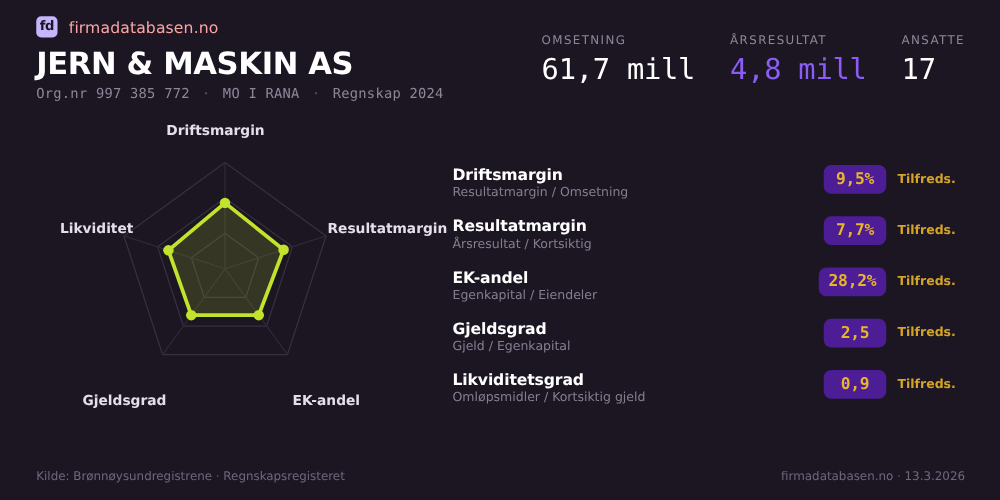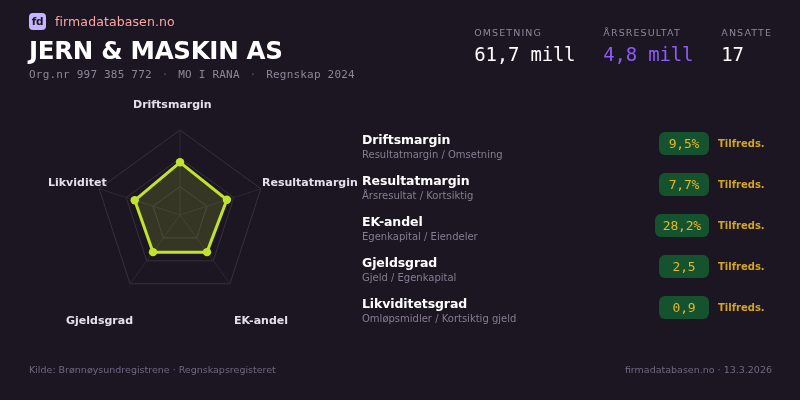--- a/index.html
+++ b/index.html
@@ -96,21 +96,21 @@
     font-size: 9.5px;
     letter-spacing: 1.1px;
     color: #8d8699;
     text-transform: uppercase;
     margin-bottom: 5px;
     white-space: nowrap;
   }
 
   .kpi-value {
     font-family: "DejaVu Sans Mono", "Liberation Mono", monospace;
-    font-size: 19px;
+    font-size: 23px;
     color: #ffffff;
     white-space: nowrap;
     letter-spacing: -0.2px;
   }
   .kpi-value.positive { color: #8b5cf6; }
 
   
   .radar-block {
     position: absolute;
     left: 0; top: 88px;
@@ -168,41 +168,42 @@
     display: flex;
     align-items: center;
     gap: 9px;
     padding-top: 1px;
   }
 
   .metric-badge {
     min-width: 50px;
     padding: 4px 8px;
     border-radius: 6px;
-    background: #14532d;
+    background: #4c1d95;
     color: #e8b52b;
     font-family: "DejaVu Sans Mono", "Liberation Mono", monospace;
     font-size: 13px;
     text-align: center;
     letter-spacing: -0.2px;
     white-space: nowrap;
+    font-weight: bold;
   }
 
   .metric-rating {
     font-size: 10px;
     font-weight: 700;
     color: #d4a426;
     width: 56px;
     white-space: nowrap;
   }
 
   
   .footer {
     position: absolute;
-    left: 0; bottom: 12px;
+    left: 0; bottom: 0;
     width: 800px;
     height: 32px;
   }
   .footer-left {
     position: absolute;
     left: 29px; top: 8px;
     font-size: 9.5px;
     color: #6e6880;
     white-space: nowrap;
   }

